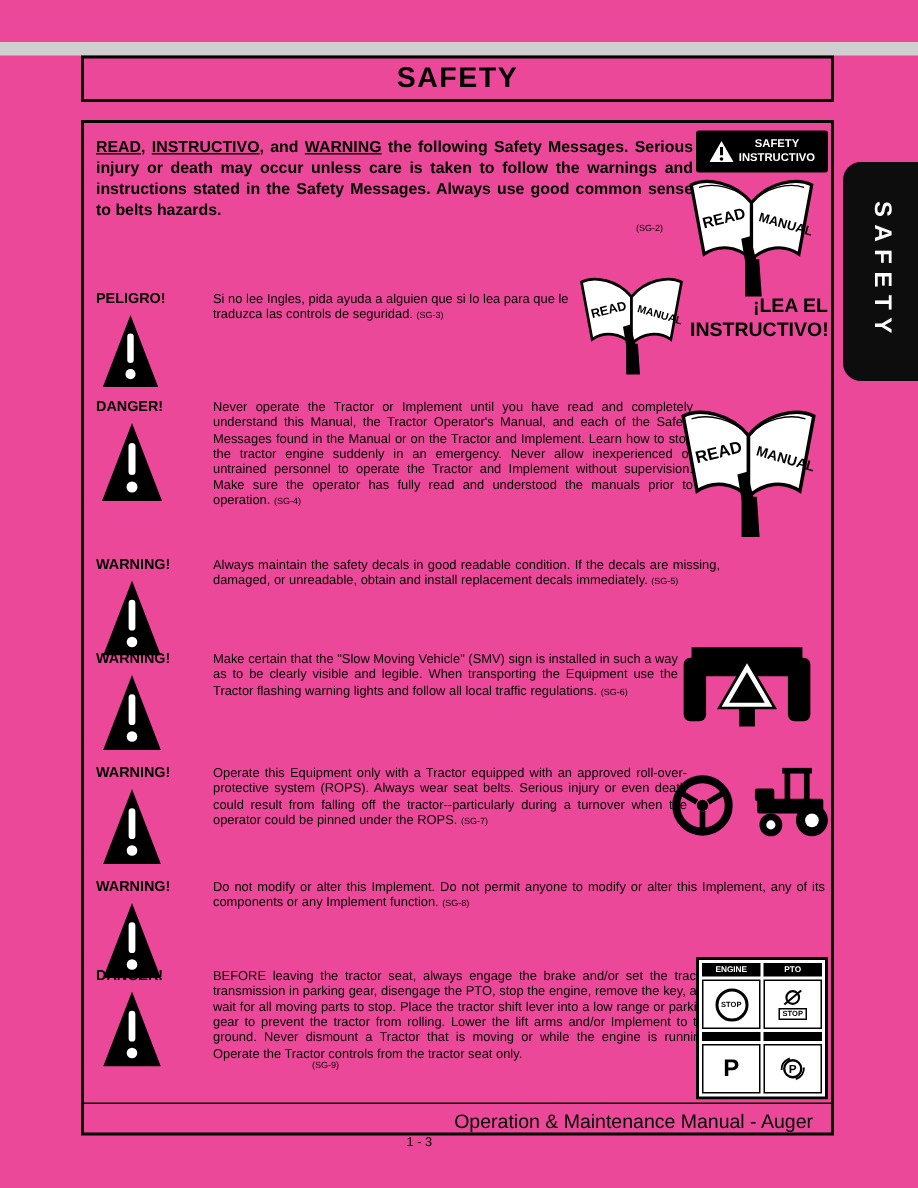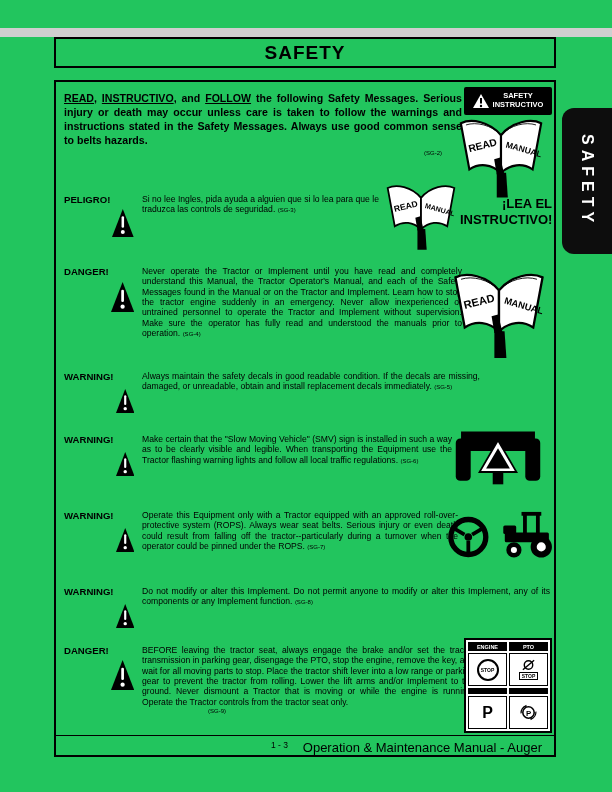--- a/index.html
+++ b/index.html
@@ -1,18 +1,18 @@
 <!DOCTYPE html>
 <html><head>
 <meta charset="utf-8">
 <style>
   * { margin:0; padding:0; box-sizing:border-box; }
   html,body { background:#9a9a9a; }
   body { font-family:"Liberation Sans", sans-serif; color:#000; }
-  .page { position:relative; width:612px; height:792px; background:#22c55e; margin:0 auto; overflow:hidden; }
+  .page { position:relative; width:612px; height:792px; background:#ec4899; margin:0 auto; overflow:hidden; }
   .scan-band { position:absolute; left:0; top:28px; width:612px; height:9px; background:#cfcfcf; }
 
   .header-box { position:absolute; left:54px; top:37px; width:502px; height:31px; border:2px solid #000;
                 display:flex; align-items:center; justify-content:center; }
   .header-box h1 { font-size:19px; font-weight:bold; letter-spacing:1px; }
 
   .side-tab { position:absolute; right:0; top:108px; width:50px; height:146px; background:#0d0d0d;
               border-radius:12px 0 0 12px; display:flex; align-items:center; justify-content:center; }
   .side-tab span { color:#fff; font-weight:bold; font-size:16px; letter-spacing:5px;
                    writing-mode:vertical-rl; }
@@ -27,21 +27,21 @@
   .code { font-size:6px; }
 
   .badge { position:absolute; left:408px; top:5px; width:88px; height:28px; background:#000; color:#fff;
            border-radius:2px; display:flex; align-items:center; justify-content:center; gap:4px; }
   .badge-text { font-size:7.5px; font-weight:bold; line-height:1.15; text-align:center; }
 
   .graphic { position:absolute; }
 
   
   .msg-row { position:absolute; left:8px; display:flex; align-items:flex-start; }
-  .label-col { width:70px; flex:none; display:flex; flex-direction:row; align-items:flex-start; }
+  .label-col { width:70px; flex:none; display:flex; flex-direction:column; align-items:flex-start; }
   .msg-label { font-size:9.6px; font-weight:bold; white-space:nowrap; }
   .warn-tri { margin-top:5px; margin-left:2px; }
   .msg-text { font-size:8.6px; line-height:1.2; text-align:justify; margin-left:8px; }
   .code-newline { display:block; margin-left:66px; margin-top:1px; }
 
   .lea-note { position:absolute; left:404px; top:114px; width:92px; text-align:right;
               font-size:13px; font-weight:bold; line-height:1.25; }
 
   
   .controls { position:absolute; left:408px; top:556px; width:88px; border:2px solid #000; padding:2px; background:#fff; }
@@ -52,42 +52,42 @@
               align-items:center; justify-content:center; gap:1px; }
   .stop-sign { width:22px; height:22px; border:2.5px solid #000; border-radius:50%;
                display:flex; align-items:center; justify-content:center; font-size:5px; font-weight:bold; }
   .pto-stop-label { font-size:5px; font-weight:bold; border:1px solid #000; padding:0 2px; }
   .park { font-size:16px; font-weight:bold; }
   .ctrl-bars { display:flex; gap:2px; margin-top:2px; }
   .ctrl-bars .bar { flex:1; height:6px; background:#000; }
 
   
   .footer { position:absolute; left:0; bottom:0; width:100%; height:20px; border-top:1.5px solid #000; }
-  .footer .pageno { position:absolute; left:215px; top:4px; font-size:8.5px; }
+  .footer .pageno { position:absolute; left:215px; top:20px; font-size:8.5px; }
   .footer .manual { position:absolute; right:12px; top:4px; font-size:13px; }
 </style>
 </head>
 <body>
 
 <div class="page">
 
   <div class="scan-band"></div>
 
   <div class="header-box">
     <h1>SAFETY</h1>
   </div>
 
   <div class="side-tab">
     <span>SAFETY</span>
   </div>
 
   <div class="content-box">
 
     <div class="intro">
-      <p><span class="bu">READ</span><span>, </span><span class="bu">INSTRUCTIVO</span><span>, and </span><span class="bu">FOLLOW</span><span> the following Safety Messages.  Serious injury or death may occur unless care is taken to follow the warnings and instructions stated in the Safety Messages.  Always use good common sense to belts hazards.</span></p>
+      <p><span class="bu">READ</span><span>, </span><span class="bu">INSTRUCTIVO</span><span>, and </span><span class="bu">WARNING</span><span> the following Safety Messages.  Serious injury or death may occur unless care is taken to follow the warnings and instructions stated in the Safety Messages.  Always use good common sense to belts hazards.</span></p>
       <span class="code">(SG-2)</span>
     </div>
 
     <div class="badge">
       <svg width="16" height="14" viewBox="0 0 16 14">
           <polygon points="8,0 16,14 0,14" fill="#fff"></polygon>
           <rect x="7" y="4" width="2" height="5.5" fill="#000"></rect>
           <circle cx="8" cy="12" r="1.2" fill="#000"></circle>
         </svg>
       <div class="badge-text">

